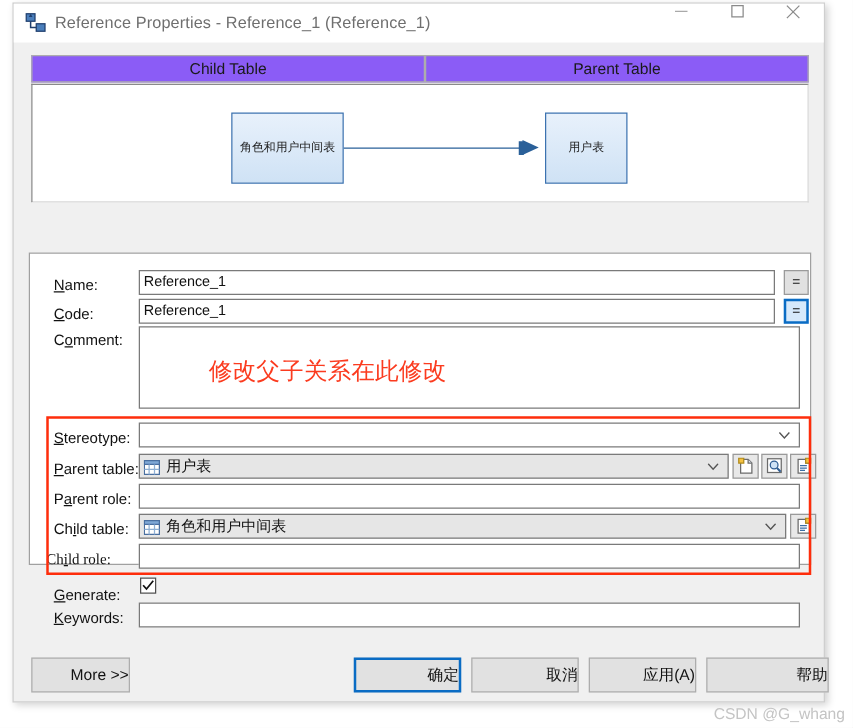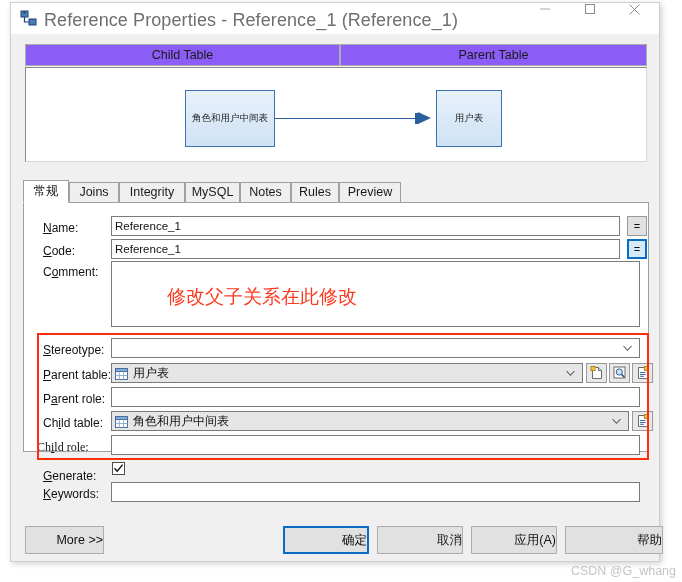--- a/index.html
+++ b/index.html
@@ -38,21 +38,21 @@
   }
   .title-icon {
     position: absolute;
     left: 9px; top: 7px;
     width: 18px; height: 17px;
   }
   .title-text {
     position: absolute;
     left: 33px;
     top: 7px;
-    font-size: 18px;
+    font-size: 13px;
     color: #6f6f6f;
     white-space: nowrap;
     letter-spacing: 0.1px;
   }
   .wbtn {
     position: absolute;
     top: 0;
     width: 45px;
     height: 30px;
     color: #7a7a7a;
@@ -393,30 +393,20 @@
     </div>
 
     <div class="diagram">
       <div class="tbox tbox-child">角色和用户中间表</div>
       <div class="link-line"></div>
       <div class="link-arrow-bar"></div>
       <div class="link-arrow"></div>
       <div class="tbox tbox-parent">用户表</div>
     </div>
 
-    <div class="tabstrip">
-      <div class="tabstrip-base"></div>
-      <div class="tab active" style="left:0px;  width:46px;">常规</div>
-      <div class="tab" style="left:46px; width:50px;">Joins</div>
-      <div class="tab" style="left:96px; width:66px;">Integrity</div>
-      <div class="tab" style="left:162px;width:55px;">MySQL</div>
-      <div class="tab" style="left:217px;width:51px;">Notes</div>
-      <div class="tab" style="left:268px;width:48px;">Rules</div>
-      <div class="tab" style="left:316px;width:62px;">Preview</div>
-    </div>
 
     <div class="panel">
 
       <span class="lbl" style="left:19px; top:18px;"><u>N</u>ame:</span>
       <div class="tfield" style="left:87px; top:13px; width:509px; height:20px;">Reference_1</div>
       <div class="eqbtn" style="left:603px; top:13px;">=</div>
 
       <span class="lbl" style="left:19px; top:41px;"><u>C</u>ode:</span>
       <div class="tfield" style="left:87px; top:36px; width:509px; height:20px;">Reference_1</div>
       <div class="eqbtn focused" style="left:603px; top:36px;">=</div>

